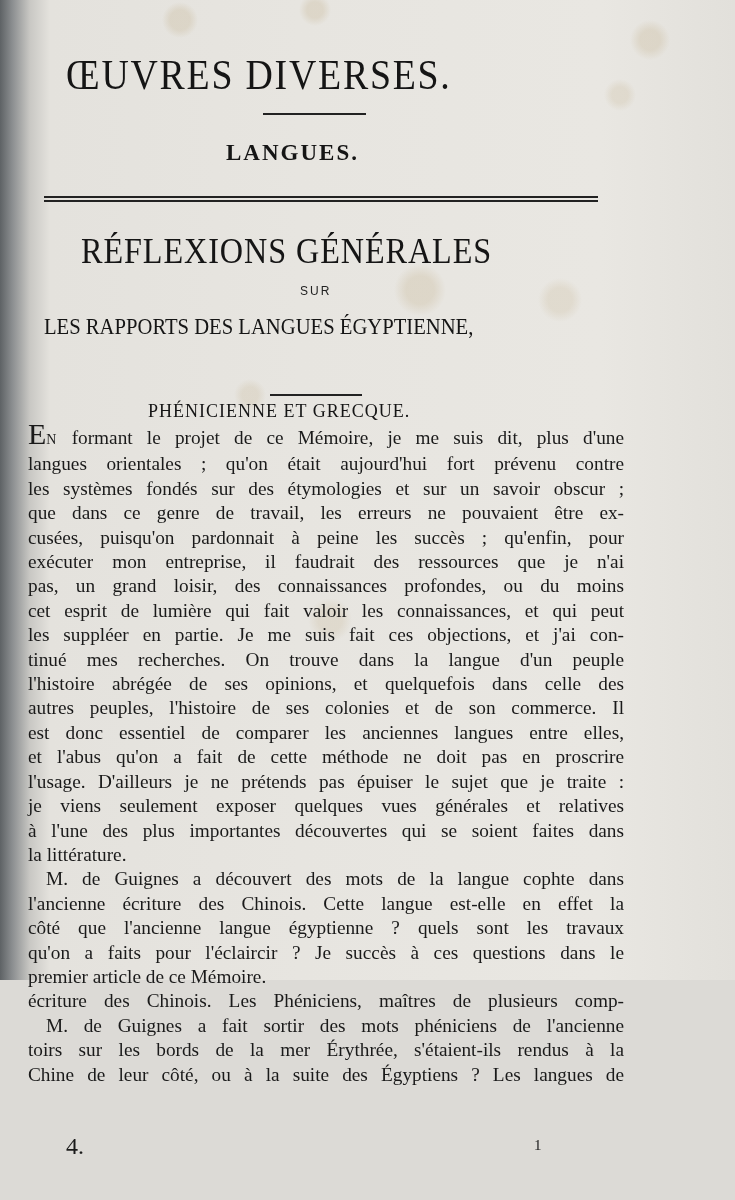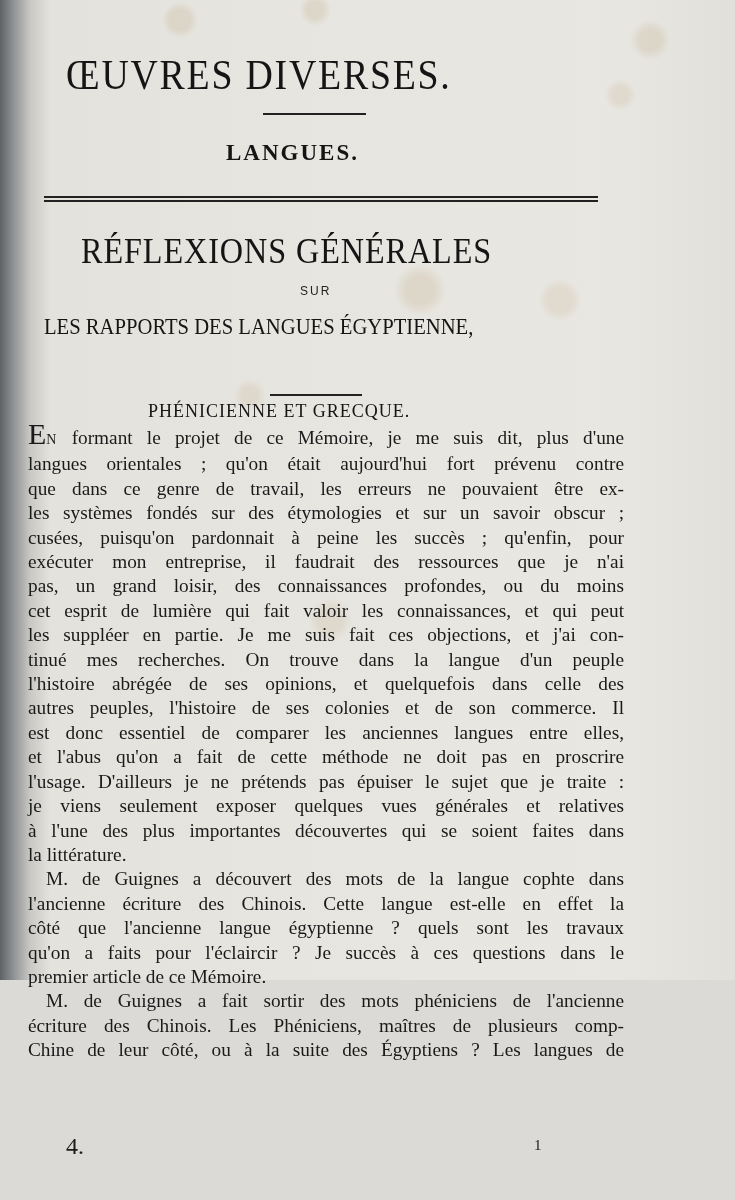--- a/index.html
+++ b/index.html
@@ -81,41 +81,42 @@
 
   <div class="main-title">RÉFLEXIONS GÉNÉRALES</div>
   <div class="sur">SUR</div>
   <div class="subtitle-1">LES RAPPORTS DES LANGUES ÉGYPTIENNE,</div>
   <div class="subtitle-2">PHÉNICIENNE ET GRECQUE.</div>
   <div class="rule-short-2"></div>
 
   <div class="body-text">
     <span class="line"><span class="dropcap">E</span><span class="smallcap">N</span><span> formant le projet de ce Mémoire, je me suis dit, plus d'une</span></span>
     <span class="line">langues orientales ; qu'on était aujourd'hui fort prévenu contre</span>
+    <span class="line">les systèmes fondés sur des étymologies et sur un savoir obscur ;</span>
     <span class="line">que dans ce genre de travail, les erreurs ne pouvaient être ex-</span>
-    <span class="line">les systèmes fondés sur des étymologies et sur un savoir obscur ;</span>
     <span class="line">cusées, puisqu'on pardonnait à peine les succès ; qu'enfin, pour</span>
     <span class="line">exécuter mon entreprise, il faudrait des ressources que je n'ai</span>
     <span class="line">pas, un grand loisir, des connaissances profondes, ou du moins</span>
     <span class="line">cet esprit de lumière qui fait valoir les connaissances, et qui peut</span>
     <span class="line">les suppléer en partie. Je me suis fait ces objections, et j'ai con-</span>
     <span class="line">tinué mes recherches. On trouve dans la langue d'un peuple</span>
     <span class="line">l'histoire abrégée de ses opinions, et quelquefois dans celle des</span>
     <span class="line">autres peuples, l'histoire de ses colonies et de son commerce. Il</span>
     <span class="line">est donc essentiel de comparer les anciennes langues entre elles,</span>
     <span class="line">et l'abus qu'on a fait de cette méthode ne doit pas en proscrire</span>
     <span class="line">l'usage. D'ailleurs je ne prétends pas épuiser le sujet que je traite :</span>
     <span class="line">je viens seulement exposer quelques vues générales et relatives</span>
     <span class="line">à l'une des plus importantes découvertes qui se soient faites dans</span>
     <span class="line last">la littérature.</span>
     <span class="line indent">M. de Guignes a découvert des mots de la langue cophte dans</span>
     <span class="line">l'ancienne écriture des Chinois. Cette langue est-elle en effet la</span>
     <span class="line">côté que l'ancienne langue égyptienne ? quels sont les travaux</span>
     <span class="line">qu'on a faits pour l'éclaircir ? Je succès à ces questions dans le</span>
     <span class="line last">premier article de ce Mémoire.</span>
+    <span class="line">écriture des Chinois. Les Phéniciens, maîtres de plusieurs comp-</span>
     <span class="line indent">M. de Guignes a fait sortir des mots phéniciens de l'ancienne</span>
-    <span class="line">écriture des Chinois. Les Phéniciens, maîtres de plusieurs comp-</span>
+    <span class="line">toirs sur les bords de la mer Érythrée, s'étaient-ils rendus à la</span>
     <span class="line">Chine de leur côté, ou à la suite des Égyptiens ? Les langues de</span>
   </div>
 
   <div class="signature">4.</div>
   <div class="page-num">1</div>
 </div>
 
 </body></html>

